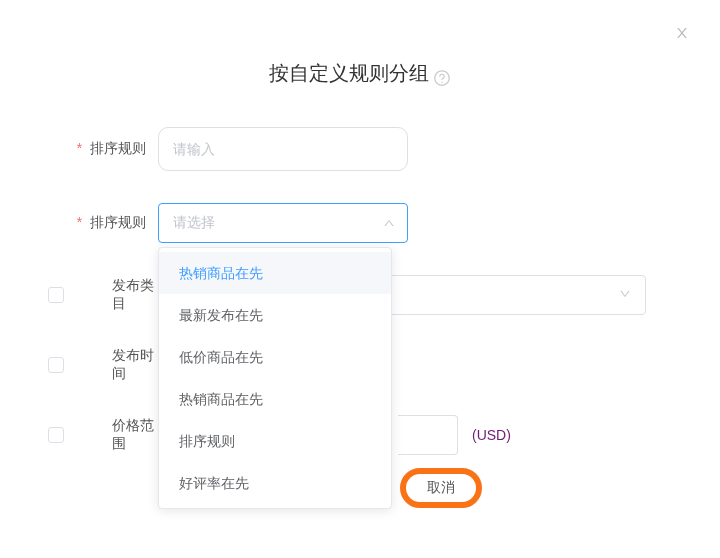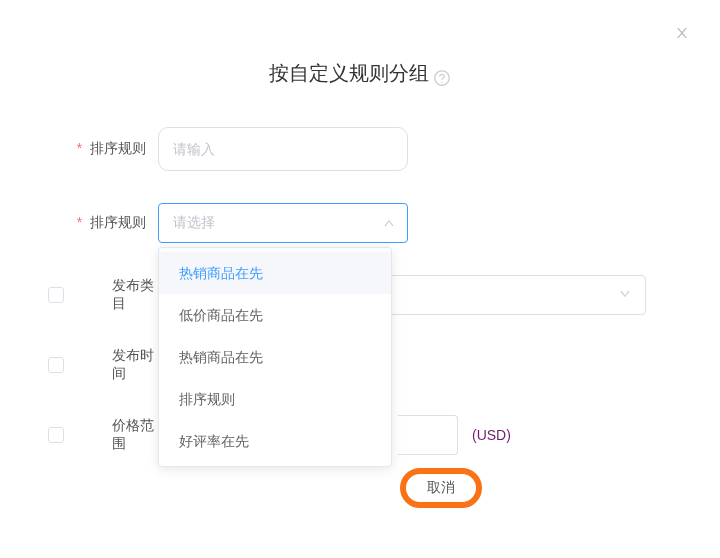--- a/index.html
+++ b/index.html
@@ -255,20 +255,21 @@
         <span>请选择</span>
         <span class="select-arrow">
           <svg viewBox="0 0 1024 1024" fill="currentColor" width="12" height="12">
               <path d="M884 256h-75c-5.1 0-9.9 2.5-12.9 6.6L512 654.2 227.9 262.6c-3-4.1-7.8-6.6-12.9-6.6h-75c-6.5 0-10.3 7.4-6.5 12.7l352.6 486.1c12.8 17.6 39 17.6 51.7 0l352.6-486.1c3.9-5.3.1-12.7-6.4-12.7z"></path>
             </svg>
         </span>
       </div>
       <div class="dropdown-panel">
         <div class="dropdown-scrollarea">
           <div class="dropdown-option hovered">热销商品在先</div>
+          <div class="dropdown-option">最新发布在先</div>
           <div class="dropdown-option">低价商品在先</div>
           <div class="dropdown-option">热销商品在先</div>
           <div class="dropdown-option">排序规则</div>
           <div class="dropdown-option">好评率在先</div>
         </div>
       </div>
     </div>
   </div>
 
   <div class="form-row checkbox-row">

